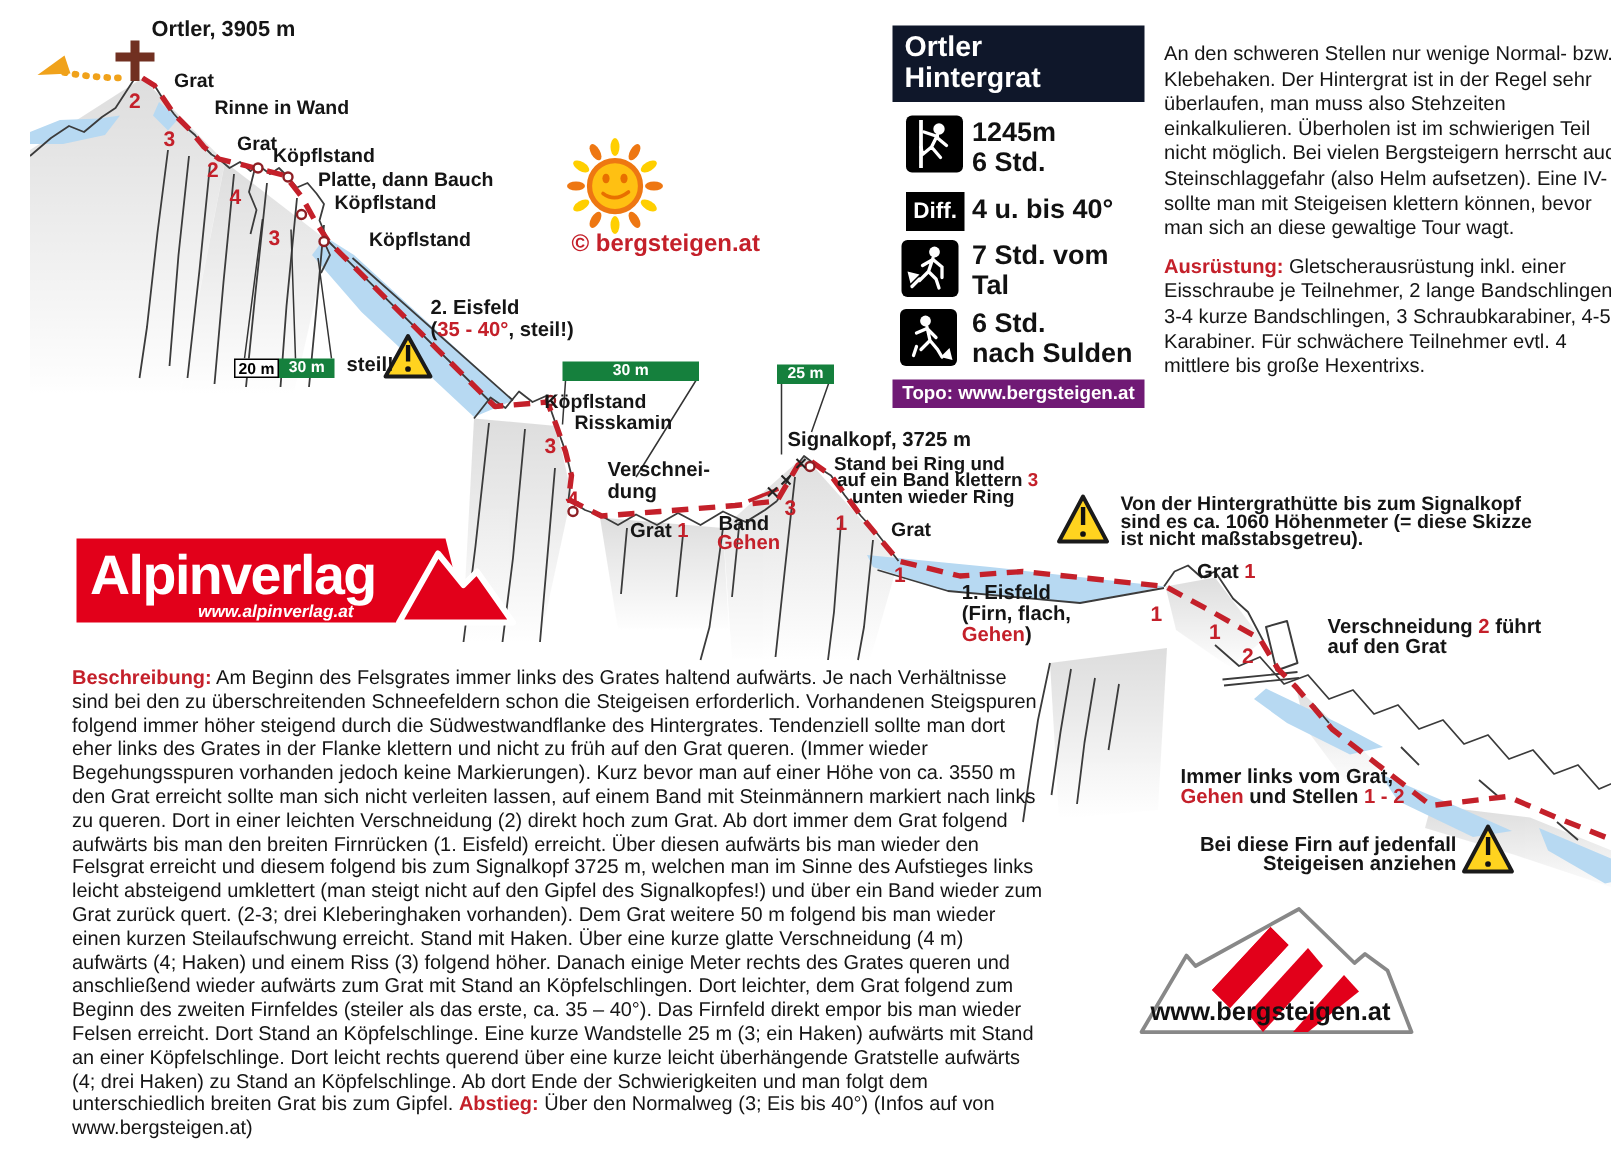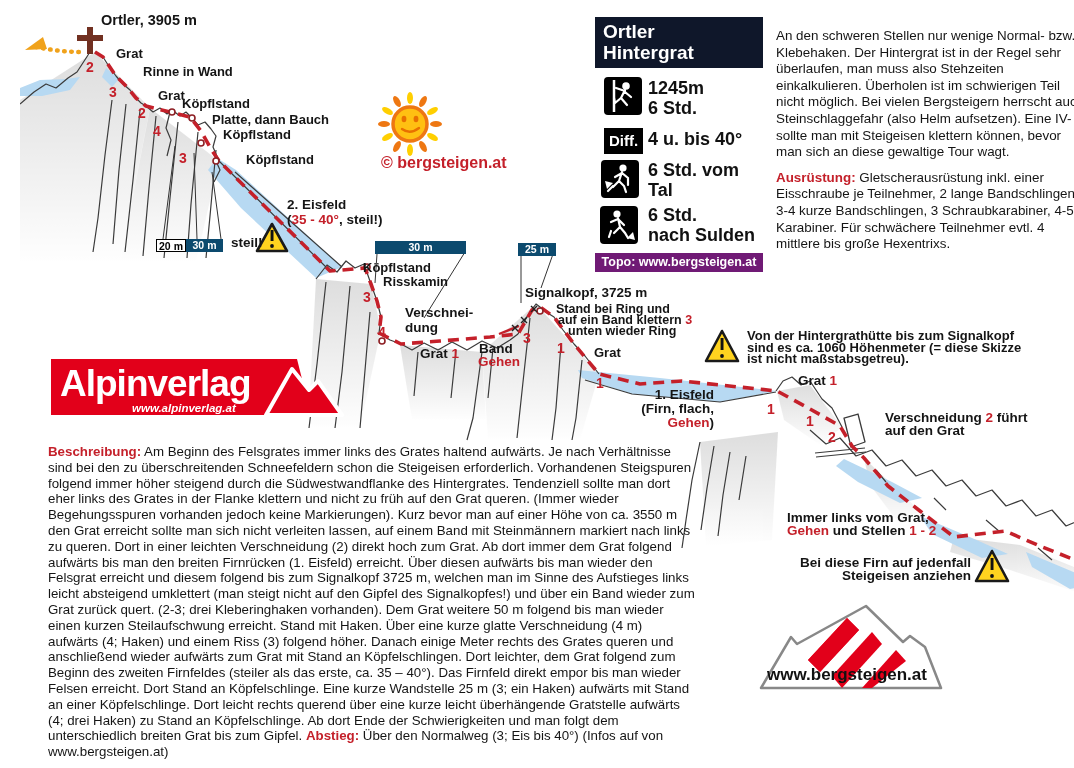--- a/index.html
+++ b/index.html
@@ -6,21 +6,21 @@
   body { font-family:"Liberation Sans","DejaVu Sans",sans-serif; background:#fff; }
   .page { position:relative; width:1074px; height:768px; background:#fff; overflow:hidden;margin-left:20px; }
   svg.layer { position:absolute; left:0; top:0; z-index:0; }
   .lbl { position:absolute; z-index:2; font-weight:bold; font-size:13px; color:#151515; white-space:nowrap; line-height:1.1; }
   .fs14 { font-size:14.5px; }
   .fs135 { font-size:13.5px; }
   .fs125 { font-size:12.5px; }
   .red { color:#c4202a; }
   .grade { position:absolute; z-index:2; color:#c4202a; font-weight:bold; font-size:14px; line-height:1; }
   .scalebox { position:absolute; z-index:2; font-size:10.5px; font-weight:bold; text-align:center; height:13px; line-height:13px; }
-  .sb-black { background:#0c4a6e; color:#fff; }
+  .sb-black { background:#15803d; color:#fff; }
   .sb-white { background:#fff; color:#000; border:1px solid #000; }
   .titlebox { position:absolute; z-index:2; left:575px; top:17px; width:168px; height:51px; background:#0f172a; color:#fff; font-weight:bold; font-size:19px; line-height:21px; padding:4px 0 0 8px; }
   .icobox { position:absolute; z-index:2; width:38px; height:38px; background:#000; border-radius:4px; }
   .stattxt { position:absolute; z-index:2; font-weight:bold; font-size:18px; line-height:19.5px; color:#111; white-space:nowrap; }
   .diffbadge { position:absolute; z-index:2; left:584px; top:128px; width:39px; height:26px; background:#000; color:#fff; font-weight:bold; font-size:15px; text-align:center; line-height:26px; }
   .topobar { position:absolute; z-index:2; left:575px; top:253px; width:168px; height:19px; background:#701a75; color:#fff; font-weight:bold; font-size:12.5px; text-align:center; line-height:19px; }
   .notes { position:absolute; z-index:2; left:756px; top:12px; width:314px; font-size:13.4px; line-height:16.6px; color:#151515; }
   .notes .para2 { margin-top:16px; }
   .notes .para3 { margin-top:9px; }
   .desc { position:absolute; z-index:2; left:28px; top:444px; width:648px; font-size:13.3px; line-height:15.8px; color:#151515; }
@@ -209,21 +209,21 @@
   <div class="lbl fs135 red" style="left:458px;top:355px">Gehen</div>
 
   <div class="lbl fs135" style="left:505px;top:286px">Signalkopf, 3725 m</div>
   <div class="lbl fs125" style="left:536px;top:303px">Stand bei Ring und</div>
   <div class="lbl fs125" style="left:538px;top:314px">
     <span>auf ein Band klettern</span> <span class="red">3</span>
   </div>
   <div class="lbl fs125" style="left:548px;top:325px">unten wieder Ring</div>
   <div class="lbl" style="left:574px;top:346px;font-weight:bold">Grat</div>
 
-  <div class="lbl fs135" style="right:380px;top:388px;text-align:right;line-height:13.8px">
+  <div class="lbl fs135" style="right:380px;top:388px;text-align:left;line-height:13.8px">
     <span>1. Eisfeld</span><br>
     <span>(Firn, flach,</span><br>
     <span class="red">Gehen</span><span>)</span>
   </div>
 
   <div class="lbl" style="left:727px;top:330px;line-height:11.6px">
     <span>Von der Hintergrathütte bis zum Signalkopf</span><br><span>sind es ca. 1060 Höhenmeter (= diese Skizze</span><br><span>ist nicht maßstabsgetreu).</span>
   </div>
 
   <div class="lbl fs135" style="left:778px;top:374px">
@@ -278,21 +278,21 @@
 
   <div class="icobox" style="left:581px;top:160px">
     <svg width="38" height="38" viewBox="0 0 38 38">
       <circle cx="22" cy="8" r="3.6" fill="#fff"></circle>
       <path d="M21,12 L18,21 M21,13 L14,17 M21,13 L27,18 L27,25 M18,21 L12,27 M18,21 L23,26 L25,32" stroke="#fff" stroke-width="2.2" fill="none" stroke-linecap="round"></path>
       <path d="M7,31 L12,26" stroke="#fff" stroke-width="2.2" stroke-linecap="round"></path>
       <polygon points="4,21 12,23 6,29" fill="#fff"></polygon>
     </svg>
   </div>
   <div class="stattxt" style="left:628px;top:161px">
-    <div>6 Std. vom</div>
+    <div>7 Std. vom</div>
       <div class="tal2">Tal</div>
   </div>
 
   <div class="icobox" style="left:580px;top:206px">
     <svg width="38" height="38" viewBox="0 0 38 38">
       <circle cx="17" cy="8" r="3.6" fill="#fff"></circle>
       <path d="M18,12 L20,21 M18,13 L11,16 M18,13 L24,19 M20,21 L14,27 M20,21 L25,27 L28,32 M11,25 L9,31" stroke="#fff" stroke-width="2.2" fill="none" stroke-linecap="round"></path>
       <polygon points="35,34 27,32 33,26" fill="#fff"></polygon>
     </svg>
   </div>

